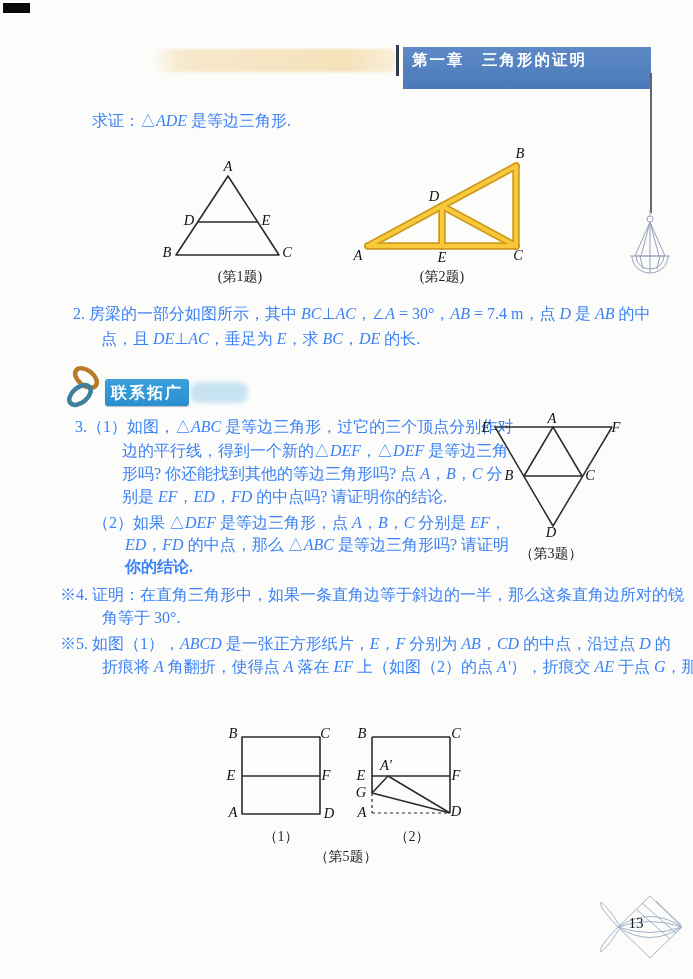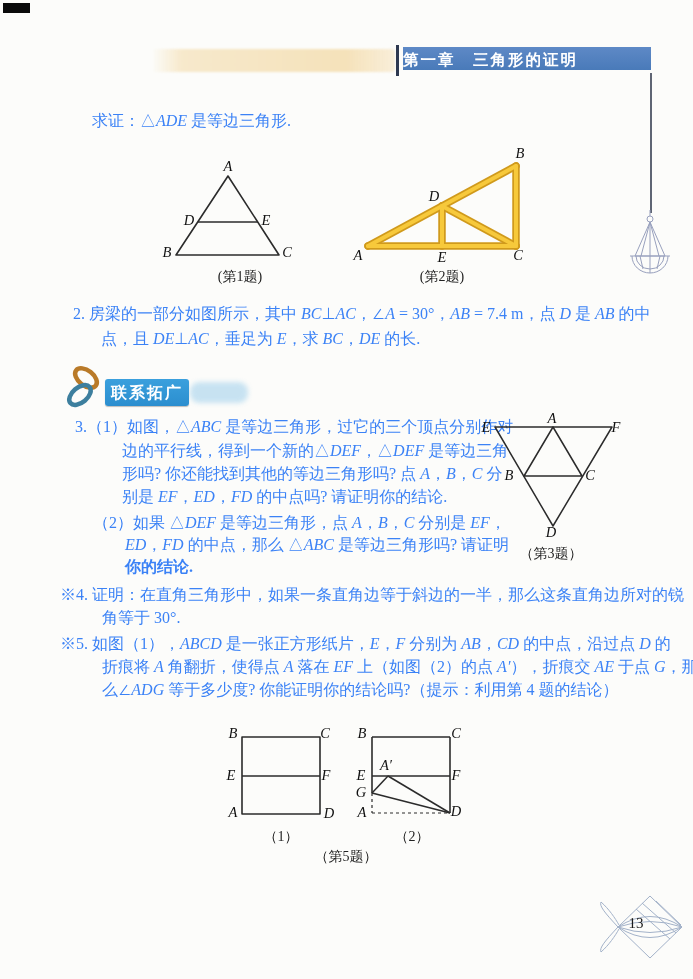--- a/index.html
+++ b/index.html
@@ -7,25 +7,25 @@
     position:relative; width:693px; height:979px; margin:0 auto;
     background:#fcfcfa; overflow:hidden;
     font-family:"Liberation Serif", serif; color:#191919;
   }
   .tl { position:absolute; white-space:nowrap; font-size:16px; line-height:1.2; color:#3b82f6; }
   .tl i { font-style:italic; }
   .vl { position:absolute; transform:translate(-50%,-50%); font-size:14.5px; font-style:italic; color:#111; white-space:nowrap; }
   .cap { position:absolute; transform:translate(-50%,-50%); font-size:14px; color:#222; white-space:nowrap; }
   .figsvg { position:absolute; }
   #chapter-bar {
-    position:absolute; left:403px; top:47px; width:248px; height:23px;
+    position:absolute; left:403px; top:47px; width:248px; height:42px;
     background:linear-gradient(#5e89c6,#497ab9);
     color:#ffffff; font-family:"Liberation Sans", sans-serif;
     font-size:15.5px; font-weight:bold; letter-spacing:2px;
-    line-height:26px; box-sizing:border-box;
+    line-height:26px; padding-left:9px; box-sizing:border-box;
   }
   #chapter-tick { position:absolute; left:396px; top:45px; width:2.5px; height:31px; background:#2e3950; }
   #right-rule { position:absolute; left:650px; top:73px; width:1.5px; height:140px; background:#5f6574; }
   #corner-black { position:absolute; left:3px; top:3px; width:27px; height:10px; background:#0a0a0a; }
   #cream-band {
     position:absolute; left:152px; top:49px; width:243px; height:23px; border-radius:4px;
     background:linear-gradient(90deg, rgba(248,236,211,0) 0%, #f7e9cc 12%, #f5e2ba 80%, rgba(246,227,190,0.55) 100%);
     filter:blur(1.2px);
   }
   #badge-pill {
@@ -130,21 +130,20 @@
   <span class="vl" style="left:509px; top:475px;">B</span>
   <span class="vl" style="left:590px; top:475px;">C</span>
   <span class="vl" style="left:551px; top:532px;">D</span>
   <span class="cap" style="left:551px; top:554px;">（第3题）</span>
 
   <div class="tl" style="left:60px;  top:585px;">※4. 证明：在直角三角形中，如果一条直角边等于斜边的一半，那么这条直角边所对的锐</div>
   <div class="tl" style="left:102px; top:608px;">角等于 30°.</div>
 
   <div class="tl" style="left:60px;  top:634px;">※5. 如图（1），<i>ABCD</i> 是一张正方形纸片，<i>E</i>，<i>F</i> 分别为 <i>AB</i>，<i>CD</i> 的中点，沿过点 <i>D</i> 的</div>
   <div class="tl" style="left:102px; top:657px;">折痕将 <i>A</i> 角翻折，使得点 <i>A</i> 落在 <i>EF</i> 上（如图（2）的点 <i>A′</i>），折痕交 <i>AE</i> 于点 <i>G</i>，那</div>
-  <div class="tl" style="left:102px; top:680px;">么∠<i>ADG</i> 等于多少度? 你能证明你的结论吗?（提示：利用第 4 题的结论）</div>
 
   <svg class="figsvg" style="left:230px; top:725px;" width="240" height="95" viewBox="0 0 240 95" fill="none" stroke="#2b2b2b" stroke-width="1.6" stroke-linejoin="round">
 
     <rect x="12" y="12" width="78" height="77"></rect>
     <line x1="12" y1="51" x2="90" y2="51"></line>
 
     <line x1="142" y1="12" x2="220" y2="12"></line>
     <line x1="142" y1="12" x2="142" y2="68"></line>
     <line x1="220" y1="12" x2="220" y2="88"></line>
     <line x1="142" y1="51" x2="220" y2="51"></line>

